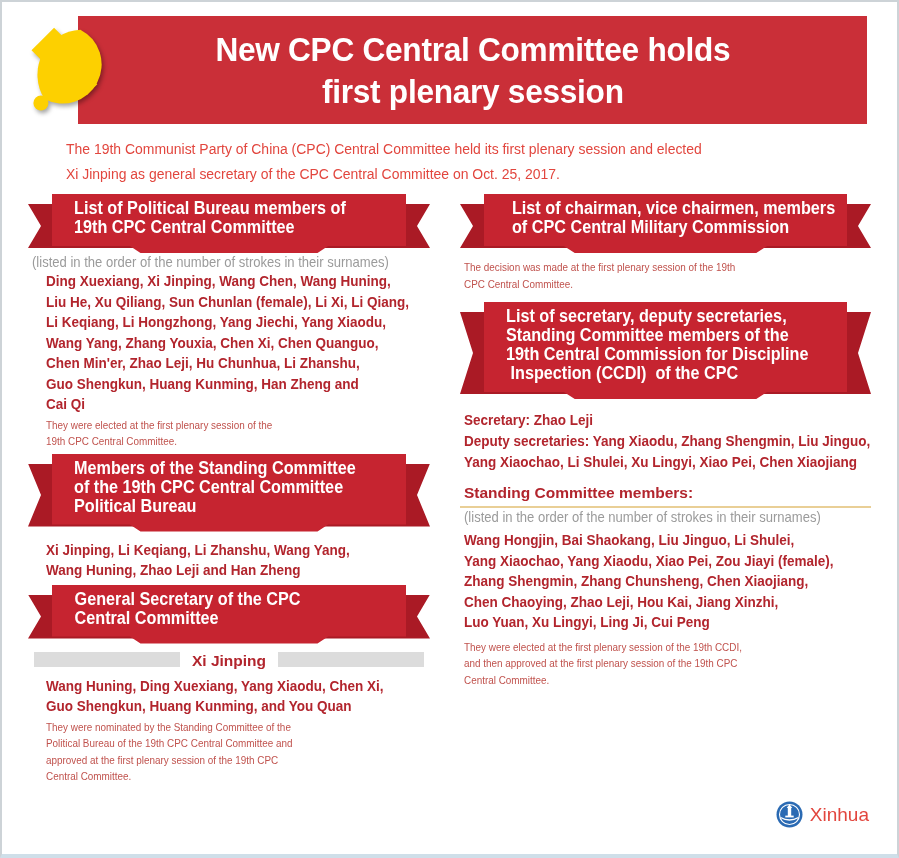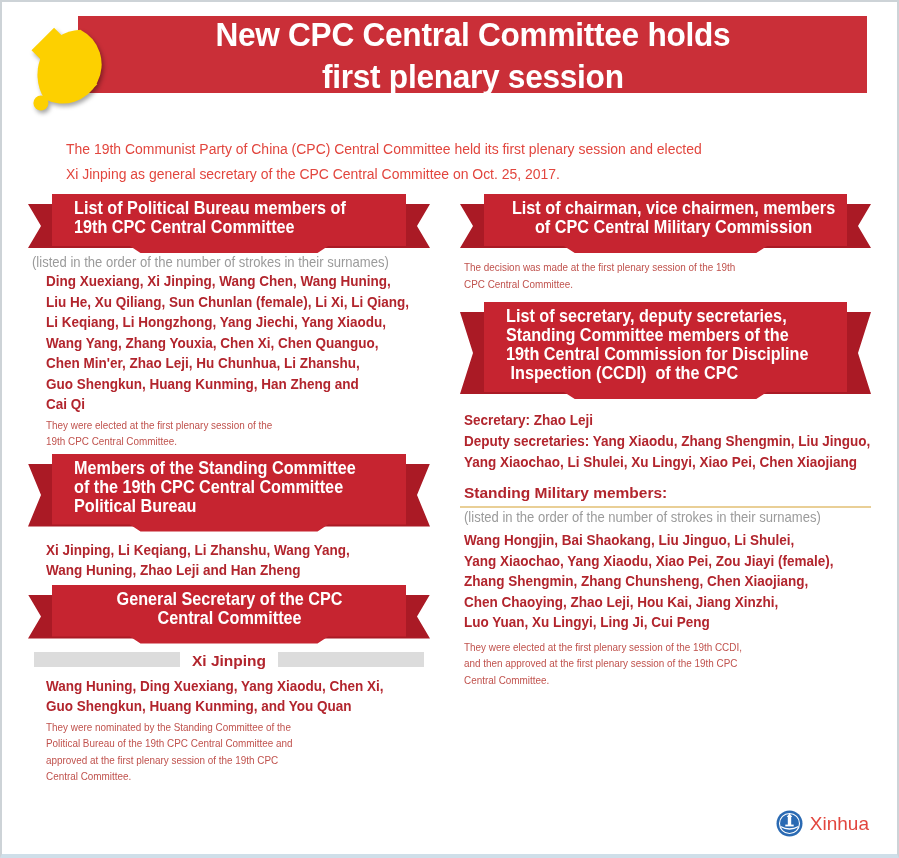--- a/index.html
+++ b/index.html
@@ -8,59 +8,59 @@
     --gray-note:#9b9b9b; --underline-tan:#e9cf96; --bar-gray:#dcdcdc;
     --logo-blue:#2a6ab3; --frame-gray:#cdd3d7; --frame-bottom:#cfdfe9;
   }
   *{box-sizing:border-box;margin:0;padding:0}
   body{background:#e9e9e9;font-family:"Liberation Sans","DejaVu Sans",sans-serif;}
   .page{position:relative;width:899px;height:858px;background:#fff;overflow:hidden;
         border:2px solid var(--frame-gray,#cdd3d7);border-bottom:4px solid var(--frame-bottom,#cfdfe9);}
   
   .masthead{position:relative;height:108px;}
   .emblem{position:absolute;left:22px;top:4px;width:94px;height:102px;}
-  .title-band{margin:14px 30px 0 76px;height:77px;background:var(--title-band,#ca2f38);
+  .title-band{margin:14px 30px 0 76px;height:108px;background:var(--title-band,#ca2f38);
         display:flex;align-items:center;justify-content:center;text-align:center;}
   .title{color:#fff;font-weight:700;font-size:34px;line-height:42px;letter-spacing:-.3px;}
   .intro{margin:12px 34px 0 64px;color:var(--intro-red,#e2463e);font-size:15.5px;line-height:25px;}
   
   .cond{display:inline-block;transform:scaleX(.9);transform-origin:0 0;white-space:pre;}
   .center .cond,.title.cond{transform-origin:50% 0;}
   .title.cond{transform:scaleX(.93);}
   
   .columns{display:flex;gap:30px;padding:0 26px;margin-top:8px;}
   .col{position:relative;}
   .col.left{width:402px;flex:none;}
   .col.right{flex:1;min-width:0;}
   
   .ribbon{position:relative;padding:0 24px;}
   .ribbon::before{content:"";position:absolute;left:0;right:0;top:10px;bottom:5px;
         background:var(--ribbon-dark,#aa1a25);
         clip-path:polygon(0 0,100% 0,calc(100% - 13px) 50%,100% 100%,0 100%,13px 50%);}
   .ribbon-panel{position:relative;background:var(--ribbon-red,#c62430);
         padding:5px 8px 16px 22px;color:#fff;font-weight:700;font-size:18px;line-height:19px;
         clip-path:polygon(0 0,100% 0,100% calc(100% - 7px),78% calc(100% - 7px),75% 100%,25% 100%,22% calc(100% - 7px),0 calc(100% - 7px));}
-  .ribbon.center .ribbon-panel{text-align:center;padding-left:10px;}
+  .ribbon.center .ribbon-panel{padding-left:10px;}
   
   .gray-note{margin-top:0;color:var(--gray-note,#9b9b9b);font-size:14.5px;line-height:18px;padding-left:4px;}
   .names{color:var(--name-red,#b2252d);font-weight:700;font-size:15px;line-height:20.5px;padding-left:18px;}
   .bold-rows{color:var(--name-red,#b2252d);font-weight:700;font-size:15px;line-height:21px;padding-left:4px;}
   .note{color:var(--note-red,#c0524d);font-size:11px;line-height:16.5px;padding-left:18px;}
   .col.right .note{padding-left:4px;}
   .mt2{margin-top:2px}.mt4{margin-top:4px}.mt6{margin-top:6px}.mt8{margin-top:8px}
   .mt10{margin-top:10px}
   
   .gs-row{margin-top:8px;display:flex;align-items:flex-start;gap:12px;padding:0 6px;}
   .gs-bar{flex:1;height:15px;background:var(--bar-gray,#dcdcdc);}
   .gs-name{color:var(--name-red,#b2252d);font-weight:700;font-size:15.5px;white-space:nowrap;}
   
   .standing-head{margin-top:12px;color:var(--name-red,#b2252d);font-weight:700;font-size:15.5px;
         padding:0 0 4px 4px;border-bottom:2px solid var(--underline-tan,#e9cf96);}
   
-  .credit{position:absolute;right:28px;bottom:17px;display:flex;align-items:center;gap:7px;}
+  .credit{position:absolute;right:28px;bottom:26px;display:flex;align-items:center;gap:7px;}
   .credit-text{color:var(--intro-red,#e2463e);font-size:19px;}
 </style>
 </head>
 <body>
 
 <div class="page">
 
   <div class="masthead">
     <svg class="emblem" viewBox="0 0 100 100">
       <g fill="#fdd000" style="filter:drop-shadow(2px 3px 2px rgba(0,0,0,.35))">
@@ -137,21 +137,21 @@
       <div class="ribbon mt10">
         <div class="ribbon-panel"><span class="cond">List of secretary, deputy secretaries,
 Standing Committee members of the
 19th Central Commission for Discipline
  Inspection (CCDI)  of the CPC</span></div>
       </div>
       <div class="bold-rows mt10"><span class="cond">Secretary: Zhao Leji
 Deputy secretaries: Yang Xiaodu, Zhang Shengmin, Liu Jinguo,
 Yang Xiaochao, Li Shulei, Xu Lingyi, Xiao Pei, Chen Xiaojiang</span></div>
 
-      <div class="standing-head">Standing Military members:</div>
+      <div class="standing-head">Standing Committee members:</div>
       <div class="gray-note"><span class="cond">(listed in the order of the number of strokes in their surnames)</span></div>
       <div class="names mt4" style="padding-left:4px"><span class="cond">Wang Hongjin, Bai Shaokang, Liu Jinguo, Li Shulei,
 Yang Xiaochao, Yang Xiaodu, Xiao Pei, Zou Jiayi (female),
 Zhang Shengmin, Zhang Chunsheng, Chen Xiaojiang,
 Chen Chaoying, Zhao Leji, Hou Kai, Jiang Xinzhi,
 Luo Yuan, Xu Lingyi, Ling Ji, Cui Peng</span></div>
       <div class="note mt6"><span class="cond">They were elected at the first plenary session of the 19th CCDI,
 and then approved at the first plenary session of the 19th CPC
 Central Committee.</span></div>
 

